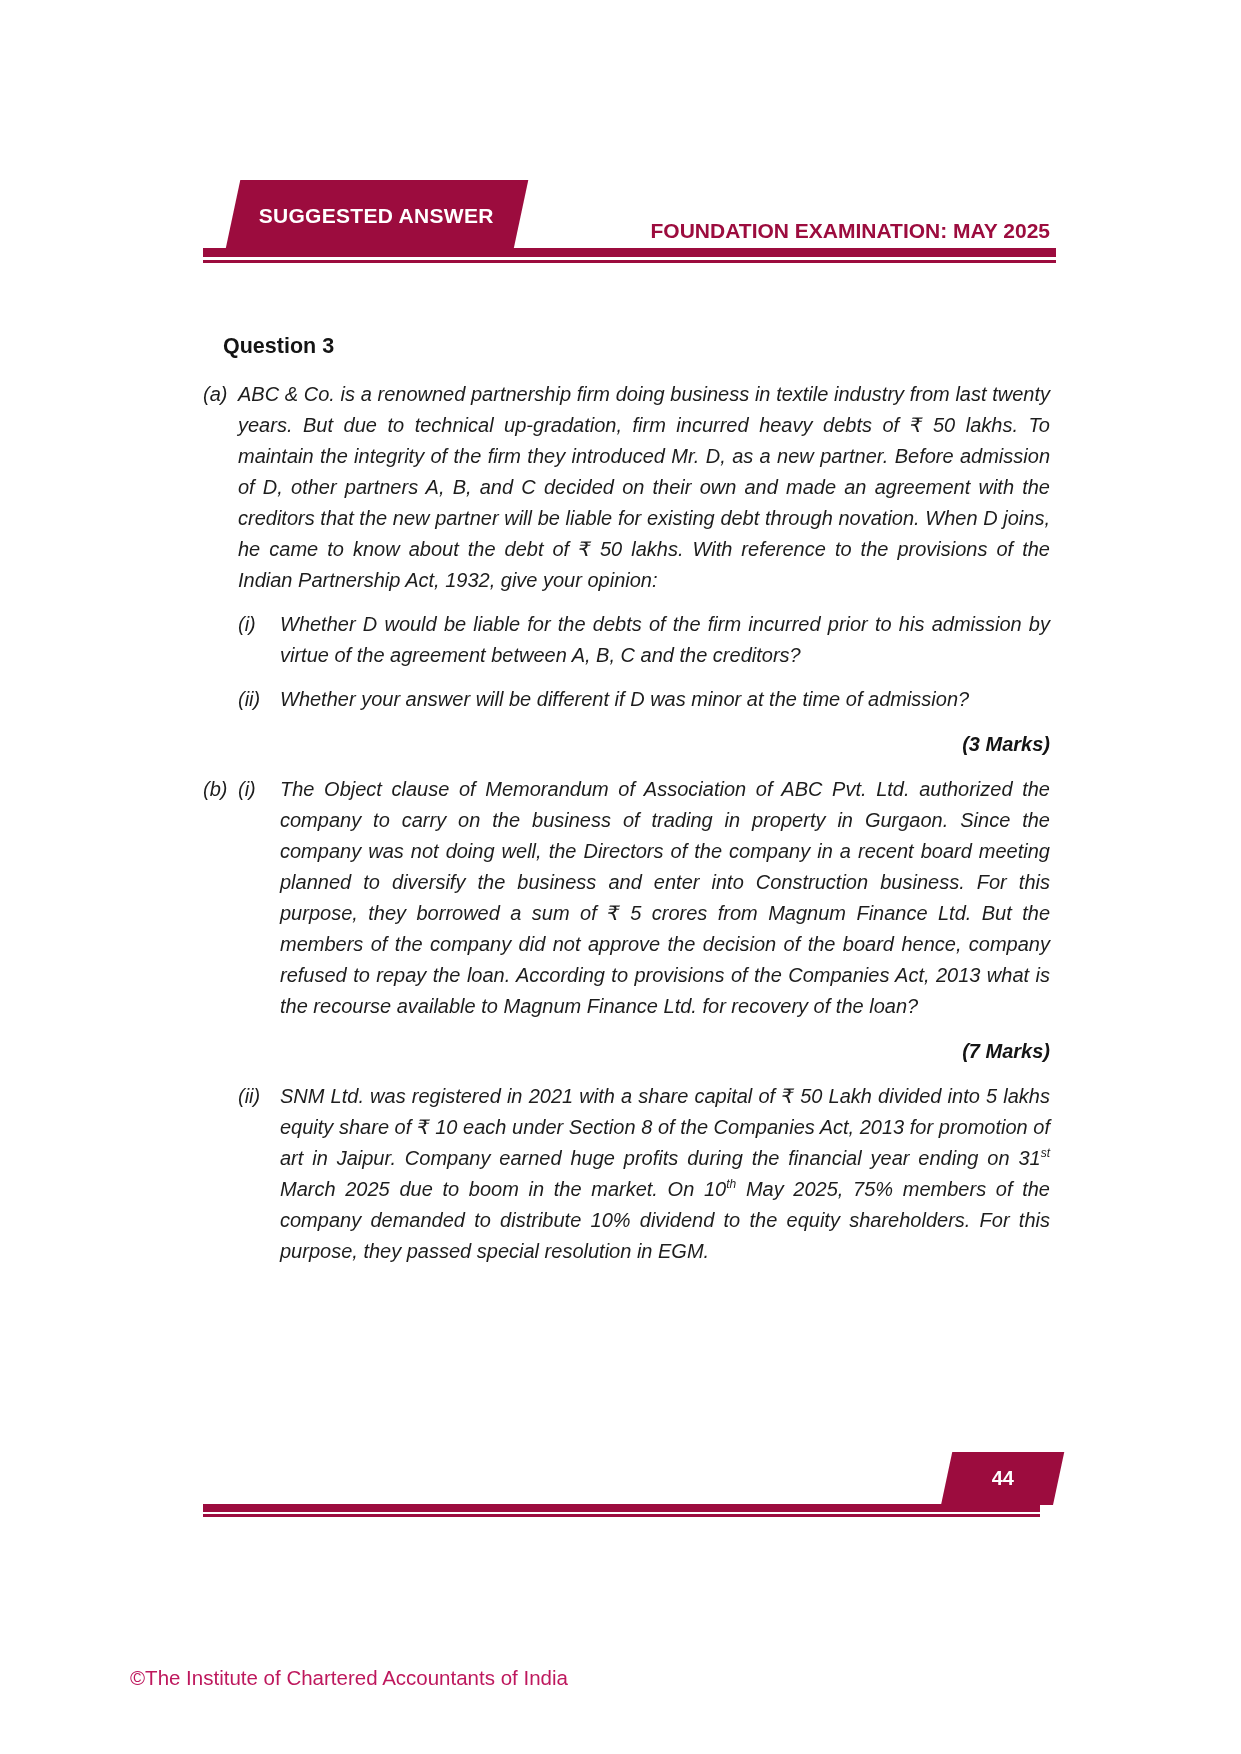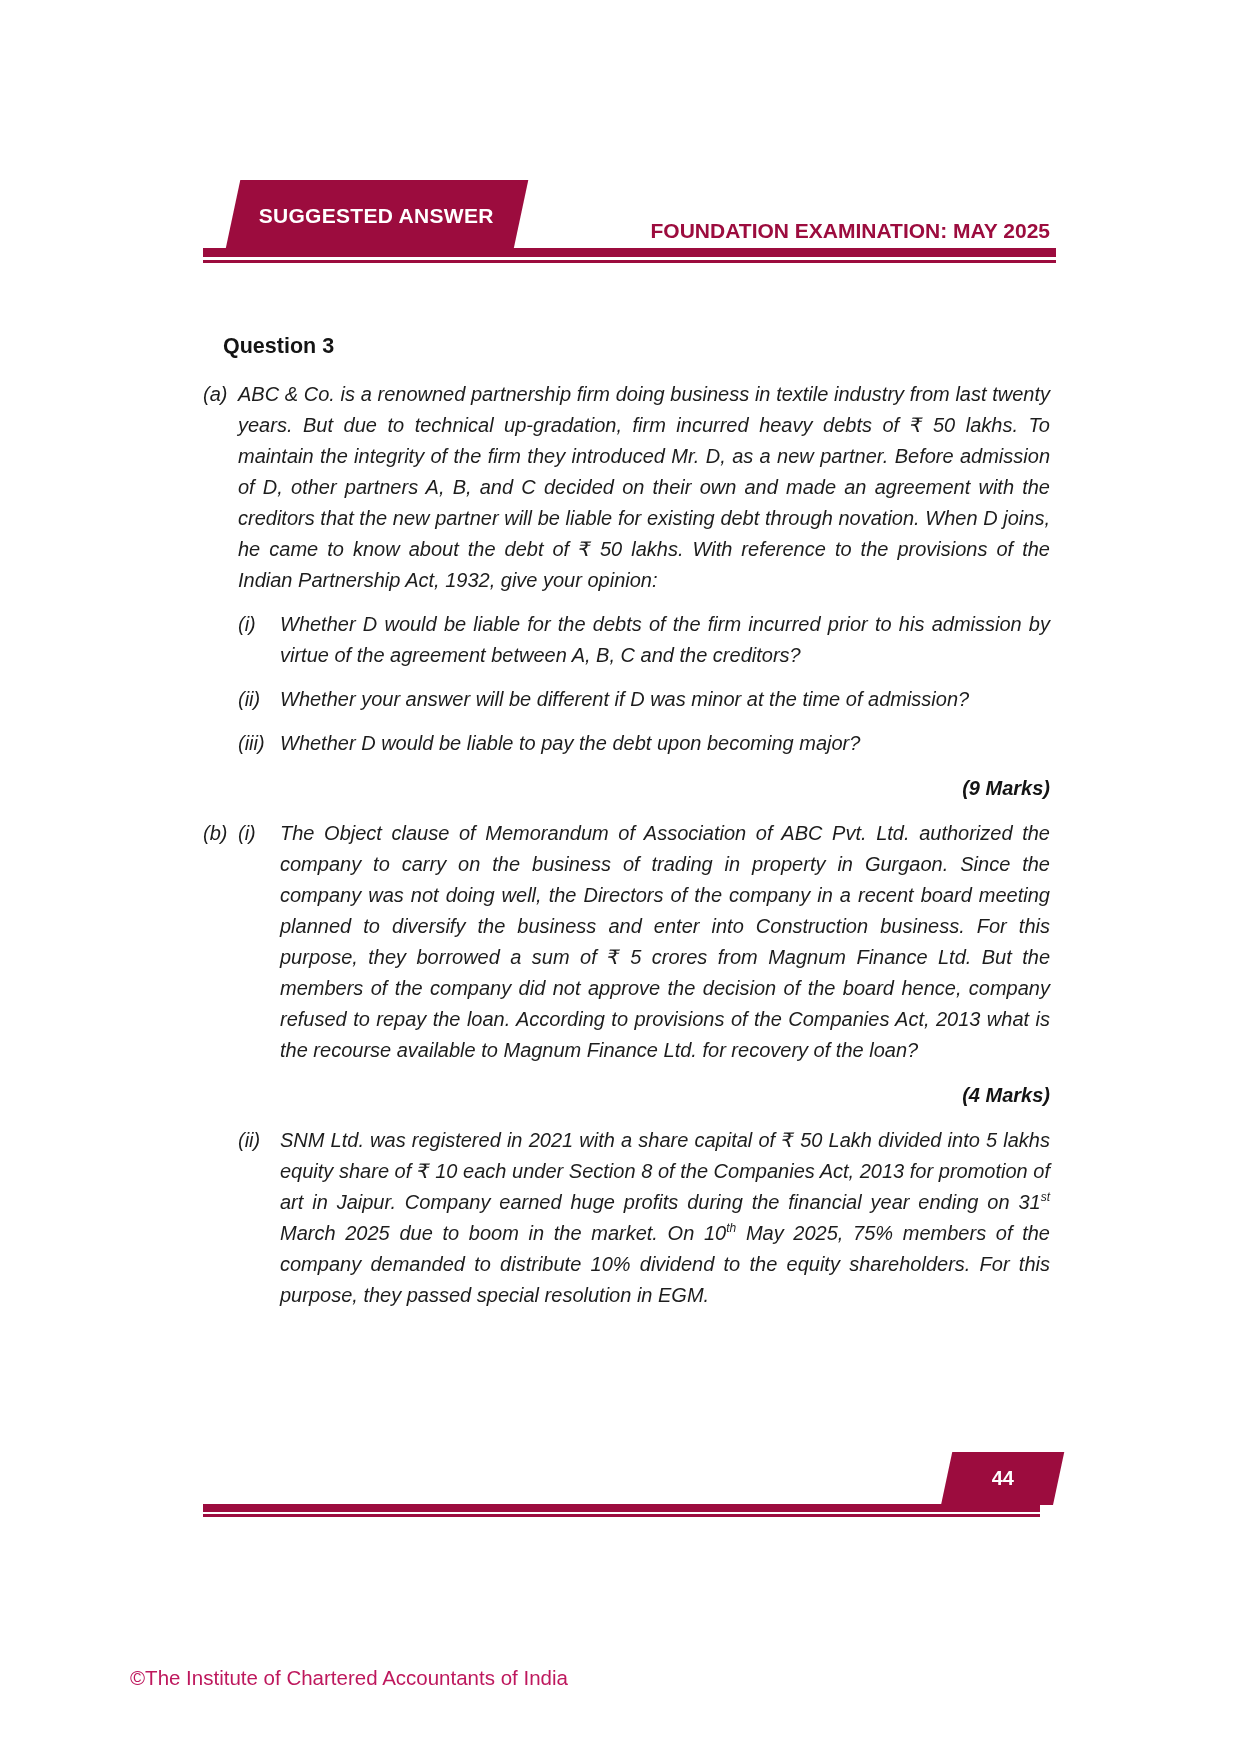--- a/index.html
+++ b/index.html
@@ -75,38 +75,34 @@
         <div class="sub">
           <div class="slbl">(i)</div>
           <div class="stext para">Whether D would be liable for the debts of the firm incurred prior to his admission by virtue of the agreement between A, B, C and the creditors?</div>
         </div>
 
         <div class="sub">
           <div class="slbl">(ii)</div>
           <div class="stext para">Whether your answer will be different if D was minor at the time of admission?</div>
         </div>
 
-        <div class="sub">
-          <div class="slbl">(iii)</div>
-          <div class="stext para">Whether D would be liable to pay the debt upon becoming major?</div>
-        </div>
       </div>
     </div>
 
-    <div class="marks">(9 Marks)</div>
+    <div class="marks">(3 Marks)</div>
 
     <div class="row it partgap">
       <div class="lbl">(b)</div>
       <div class="bodycol">
         <div class="sub" style="margin-top:0;">
           <div class="slbl">(i)</div>
           <div class="stext para">The Object clause of Memorandum of Association of ABC Pvt. Ltd. authorized the company to carry on the business of trading in property in Gurgaon. Since the company was not doing well, the Directors of the company in a recent board meeting planned to diversify the business and enter into Construction business. For this purpose, they borrowed a sum of ₹ 5 crores from Magnum Finance Ltd. But the members of the company did not approve the decision of the board hence, company refused to repay the loan. According to provisions of the Companies Act, 2013 what is the recourse available to Magnum Finance Ltd. for recovery of the loan?</div>
         </div>
 
-        <div class="marks">(4 Marks)</div>
+        <div class="marks">(7 Marks)</div>
 
         <div class="sub partgap">
           <div class="slbl">(ii)</div>
           <div class="stext para"><span>SNM Ltd. was registered in 2021 with a share capital of ₹ 50 Lakh divided into 5 lakhs equity share of ₹ 10 each under Section 8 of the Companies Act, 2013 for promotion of art in Jaipur. Company earned huge profits during the financial year ending on 31</span><sup>st</sup><span> March 2025 due to boom in the market. On 10</span><sup>th</sup><span> May 2025, 75% members of the company demanded to distribute 10% dividend to the equity shareholders. For this purpose, they passed special resolution in EGM.</span></div>
         </div>
       </div>
     </div>
   </div>
 
   <div class="page-tab">

